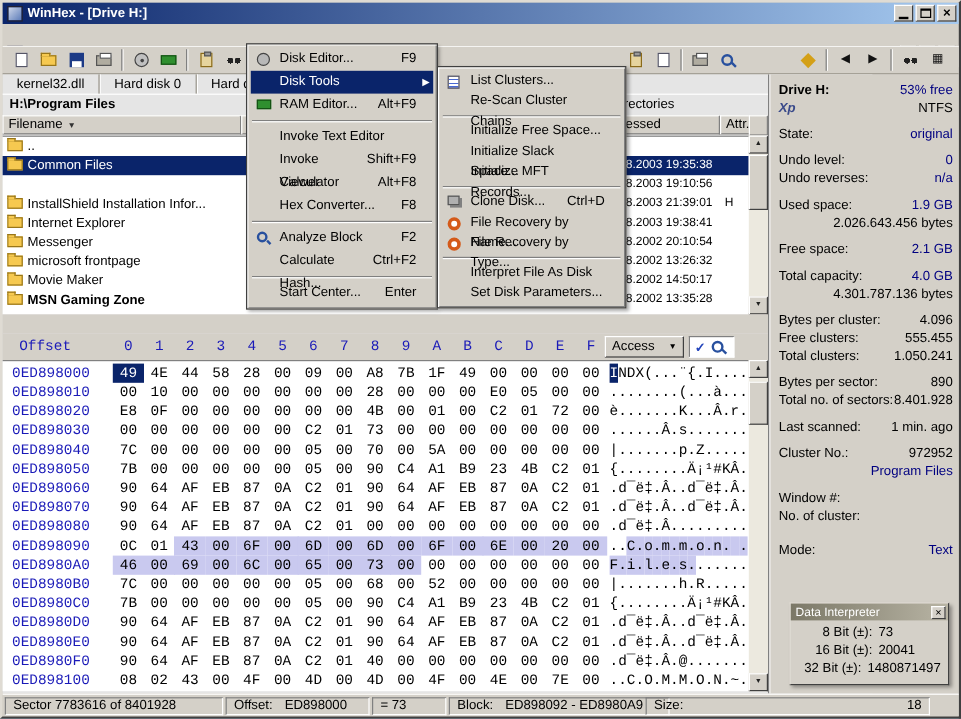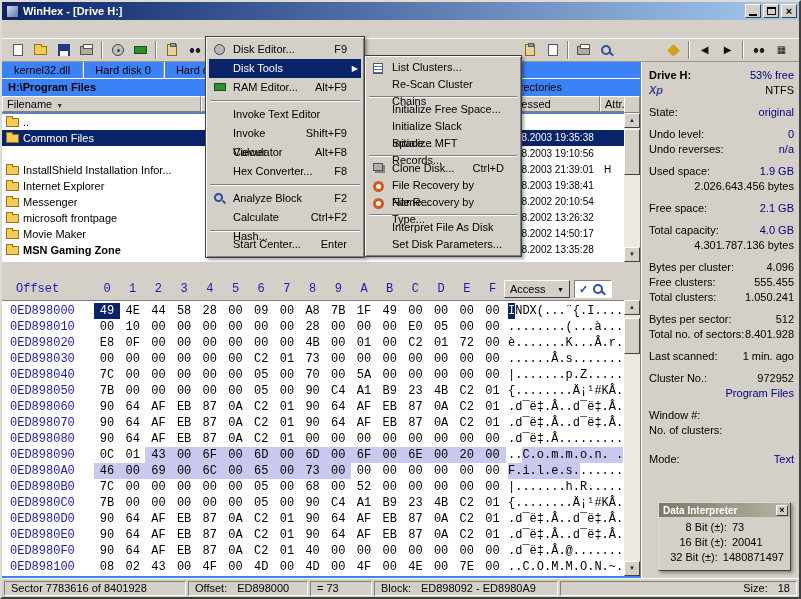--- a/index.html
+++ b/index.html
@@ -52,21 +52,21 @@
   .ic-clip{width:10px;height:12px;background:#e6d49e;border:1px solid #8a6a1a;position:relative}
   .ic-clip::before{content:"";position:absolute;left:2px;top:-2px;width:4px;height:2px;background:#999;border:1px solid #555}
   .ic-binoc{width:14px;height:9px;background:radial-gradient(circle 3.5px at 4px 4.5px,#222 70%,transparent 72%),radial-gradient(circle 3.5px at 10px 4.5px,#222 70%,transparent 72%)}
   .ic-mag{width:13px;height:13px;position:relative}
   .ic-mag::before{content:"";position:absolute;left:1px;top:1px;width:6px;height:6px;border:2px solid #28509e;border-radius:50%}
   .ic-mag::after{content:"";position:absolute;left:9px;top:9px;width:5px;height:2px;background:#28509e;transform:rotate(45deg)}
   .ic-tool{width:9px;height:9px;background:#d4a017;transform:rotate(45deg)}
   .ic-glyph{font-size:10px;color:#111}
 
   
-  #workarea{position:absolute;left:0;top:60px;width:725px;height:516px;background:#3b82f6}
+  #workarea{position:absolute;left:0;top:60px;width:725px;height:516px;background:#e5e5e5}
   #tabbar{position:absolute;left:0;top:0;width:638px;height:17px;display:flex;border-bottom:1px solid #fff}
   .tab{padding:0 12px;line-height:17px;border-right:1px solid #9a968c;box-shadow:1px 0 0 #fff;white-space:nowrap}
   #pathbar{position:absolute;left:0;top:17px;width:638px;height:17px;line-height:17px}
   #path{font-weight:bold;margin-left:6px}
   #pathstats{position:absolute;right:78px;top:0}
   #fb-head{position:absolute;left:0;top:34px;width:638px;height:17px}
   .fbh{position:absolute;top:0;height:16px;line-height:14px;padding-left:4px;background:#d4d0c8;
        border:1px solid;border-color:#fff #808080 #808080 #fff;white-space:nowrap;overflow:hidden}
   .sort{font-size:7px;margin-left:4px;color:#333}
   #fb-corner{position:absolute;left:622px;top:34px;width:16px;height:17px;background:#d4d0c8;border:1px solid;border-color:#fff #808080 #808080 #fff}
@@ -122,21 +122,21 @@
   .ip-v.bv{color:#000080}
 
   
   #statusbar{position:absolute;left:0;top:576px;width:797px;height:19px;background:#d4d0c8;border-top:1px solid #fff}
   .sp{position:absolute;top:2px;height:15px;line-height:13px;border:1px solid;border-color:#808080 #fff #fff #808080;
       padding:0 6px;display:flex;gap:10px;white-space:nowrap;overflow:hidden}
   #sp1{left:2px;width:182px}
   #sp2{left:186px;width:120px}
   #sp3{left:308px;width:62px}
   #sp4{left:372px;width:184px}
-  #sp5{left:558px;width:237px;justify-content:flex-end}
+  #sp5{left:536px;width:237px;justify-content:space-between}
 
   
   .menu{position:absolute;background:#d4d0c8;border:1px solid #404040;
         box-shadow:inset 1px 1px 0 #fff,inset -1px -1px 0 #808080,2px 2px 3px rgba(0,0,0,.35);padding:3px}
   #tools-menu{left:203px;top:34px;width:160px;z-index:50}
   #disk-submenu{left:362px;top:53px;width:158px;z-index:51}
   .mitem{position:relative;height:19px;line-height:19px;padding:0 14px 0 24px;display:flex;font-size:11px}
   #disk-submenu .mitem{height:17px;line-height:17px}
   .mitem.sel{background:#0a246a;color:#fff}
   .msc{margin-left:auto;padding-left:10px}
@@ -148,21 +148,21 @@
   .mi-mag{width:12px;height:12px}
   .mi-mag::before{content:"";position:absolute;width:5px;height:5px;border:2px solid #28509e;border-radius:50%}
   .mi-mag::after{content:"";position:absolute;left:8px;top:8px;width:4px;height:2px;background:#28509e;transform:rotate(45deg)}
   .mi-list{width:10px;height:11px;background:repeating-linear-gradient(#fff 0 2px,#4a6ad4 2px 3px);border:1px solid #556}
   .mi-clone{width:10px;height:8px;background:#b0b0b0;border:1px solid #555;box-shadow:2px 2px 0 #808080;top:3px}
   .mi-ring{width:11px;height:11px;border-radius:50%;border:3px solid #d45a1a;background:#fff}
 
   
   #data-interpreter{position:absolute;left:656px;top:500px;width:133px;background:#d4d0c8;
                     border:1px solid;border-color:#dfdbd3 #404040 #404040 #dfdbd3;box-shadow:2px 2px 3px rgba(0,0,0,.35);z-index:40}
-  .di-title{height:14px;background:linear-gradient(90deg,#7b7867,#b8b4a4);color:#fff;font-size:10px;font-weight:bold;
+  .di-title{height:14px;background:linear-gradient(90deg,#7b7867,#b8b4a4);color:#fff;font-size:10px;font-weight:normal;
             display:flex;align-items:center;padding:0 2px 0 4px}
   .di-close{margin-left:auto;width:12px;height:11px;background:#d4d0c8;border:1px solid;border-color:#fff #404040 #404040 #fff;
             color:#000;font-size:9px;line-height:9px;text-align:center}
   .di-body{padding:3px 6px 5px}
   .di-row{display:flex;height:15px;line-height:15px}
   .di-l{width:62px;text-align:right}
   .di-v{margin-left:5px}
 </style>
 </head>
 <body>
@@ -455,21 +455,21 @@
           <span class="ip-l">Free clusters:</span>
           <span class="ip-v">555.455</span>
         </div>
         <div class="ip-row">
           <span class="ip-l">Total clusters:</span>
           <span class="ip-v">1.050.241</span>
         </div>
         <div class="ip-gap"></div>
         <div class="ip-row">
           <span class="ip-l">Bytes per sector:</span>
-          <span class="ip-v">512</span>
+          <span class="ip-v">890</span>
         </div>
         <div class="ip-row">
           <span class="ip-l">Total no. of sectors:</span>
           <span class="ip-v">8.401.928</span>
         </div>
         <div class="ip-gap"></div>
         <div class="ip-row">
           <span class="ip-l">Last scanned:</span>
           <span class="ip-v">1 min. ago</span>
         </div>
@@ -481,21 +481,21 @@
         <div class="ip-row">
           <span class="ip-l"></span>
           <span class="ip-v bv">Program Files</span>
         </div>
         <div class="ip-gap"></div>
         <div class="ip-row">
           <span class="ip-l">Window #:</span>
           <span class="ip-v"></span>
         </div>
         <div class="ip-row">
-          <span class="ip-l">No. of clusters:</span>
+          <span class="ip-l">No. of cluster:</span>
           <span class="ip-v"></span>
         </div>
         <div class="ip-gap"></div>
         <div class="ip-gap"></div>
         <div class="ip-row">
           <span class="ip-l">Mode:</span>
           <span class="ip-v bv">Text</span>
         </div>
       </div>
   </div>

